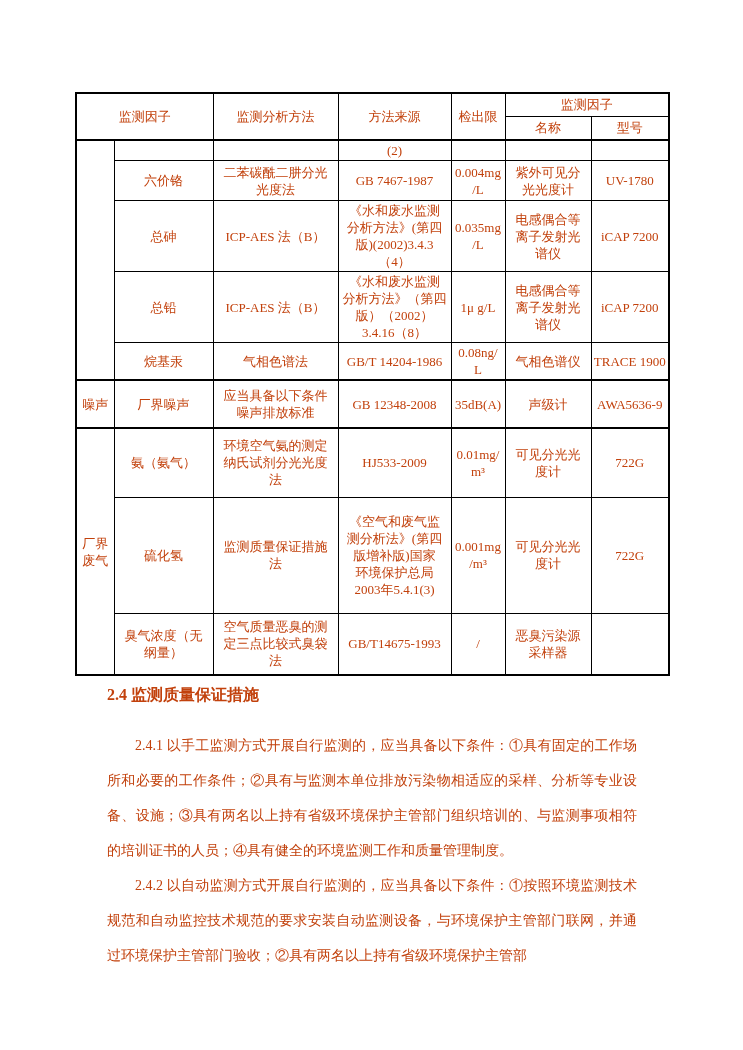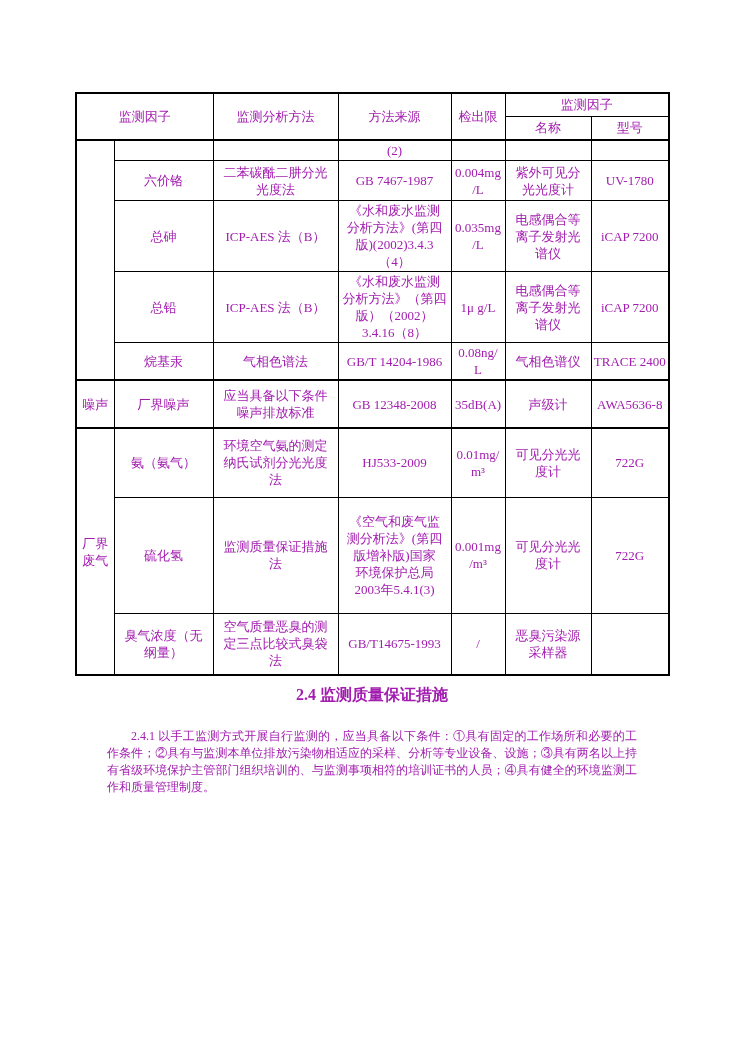--- a/index.html
+++ b/index.html
@@ -3,21 +3,21 @@
 <meta charset="utf-8">
 <style>
   html, body { margin: 0; padding: 0; background: #e8e8e8; }
   .page {
     position: relative;
     width: 743px;
     height: 1050px;
     margin: 0 auto;
     background: #ffffff;
     font-family: "Liberation Serif", "DejaVu Serif", serif;
-    color: #a21caf;
+    color: #c2410c;
     overflow: hidden;
   }
 
   
   table.monitor {
     position: absolute;
     left: 75px;
     top: 92px;
     width: 593px;
     border-collapse: collapse;
@@ -56,26 +56,25 @@
     position: absolute;
     left: 107px;
     top: 684px;
     width: 530px;
   }
   .section h2 {
     margin: 0 0 22px 0;
     font-size: 16px;
     font-weight: bold;
     line-height: 22px;
-    text-align: center;
   }
   .section p {
     margin: 0;
-    font-size: 12px;
-    line-height: 17px;
+    font-size: 14px;
+    line-height: 35px;
     text-align: justify;
     text-indent: 2em;
   }
 </style>
 </head>
 <body>
 
 <div class="page">
 
   <table class="monitor">
@@ -149,31 +148,31 @@
 谱仪</td>
         <td>iCAP 7200</td>
       </tr>
       <tr class="r4">
         <td>烷基汞</td>
         <td>气相色谱法</td>
         <td>GB/T 14204-1986</td>
         <td>0.08ng/
 L</td>
         <td>气相色谱仪</td>
-        <td>TRACE 2400</td>
+        <td>TRACE 1900</td>
       </tr>
       <tr class="r5 group-start">
         <td>噪声</td>
         <td>厂界噪声</td>
         <td>应当具备以下条件
 噪声排放标准</td>
         <td>GB 12348-2008</td>
         <td>35dB(A)</td>
         <td>声级计</td>
-        <td>AWA5636-8</td>
+        <td>AWA5636-9</td>
       </tr>
       <tr class="r6 group-start">
         <td rowspan="3">厂界
 废气</td>
         <td>氨（氨气）</td>
         <td>环境空气氨的测定
 纳氏试剂分光光度
 法</td>
         <td>HJ533-2009</td>
         <td>0.01mg/
@@ -208,15 +207,16 @@
         <td>恶臭污染源
 采样器</td>
         <td></td>
       </tr>
     </tbody>
   </table>
 
   <div class="section">
     <h2>2.4 监测质量保证措施</h2>
     <p>2.4.1 以手工监测方式开展自行监测的，应当具备以下条件：①具有固定的工作场所和必要的工作条件；②具有与监测本单位排放污染物相适应的采样、分析等专业设备、设施；③具有两名以上持有省级环境保护主管部门组织培训的、与监测事项相符的培训证书的人员；④具有健全的环境监测工作和质量管理制度。</p>
+    <p>2.4.2 以自动监测方式开展自行监测的，应当具备以下条件：①按照环境监测技术规范和自动监控技术规范的要求安装自动监测设备，与环境保护主管部门联网，并通过环境保护主管部门验收；②具有两名以上持有省级环境保护主管部</p>
   </div>
 
 </div>
 
 </body></html>

